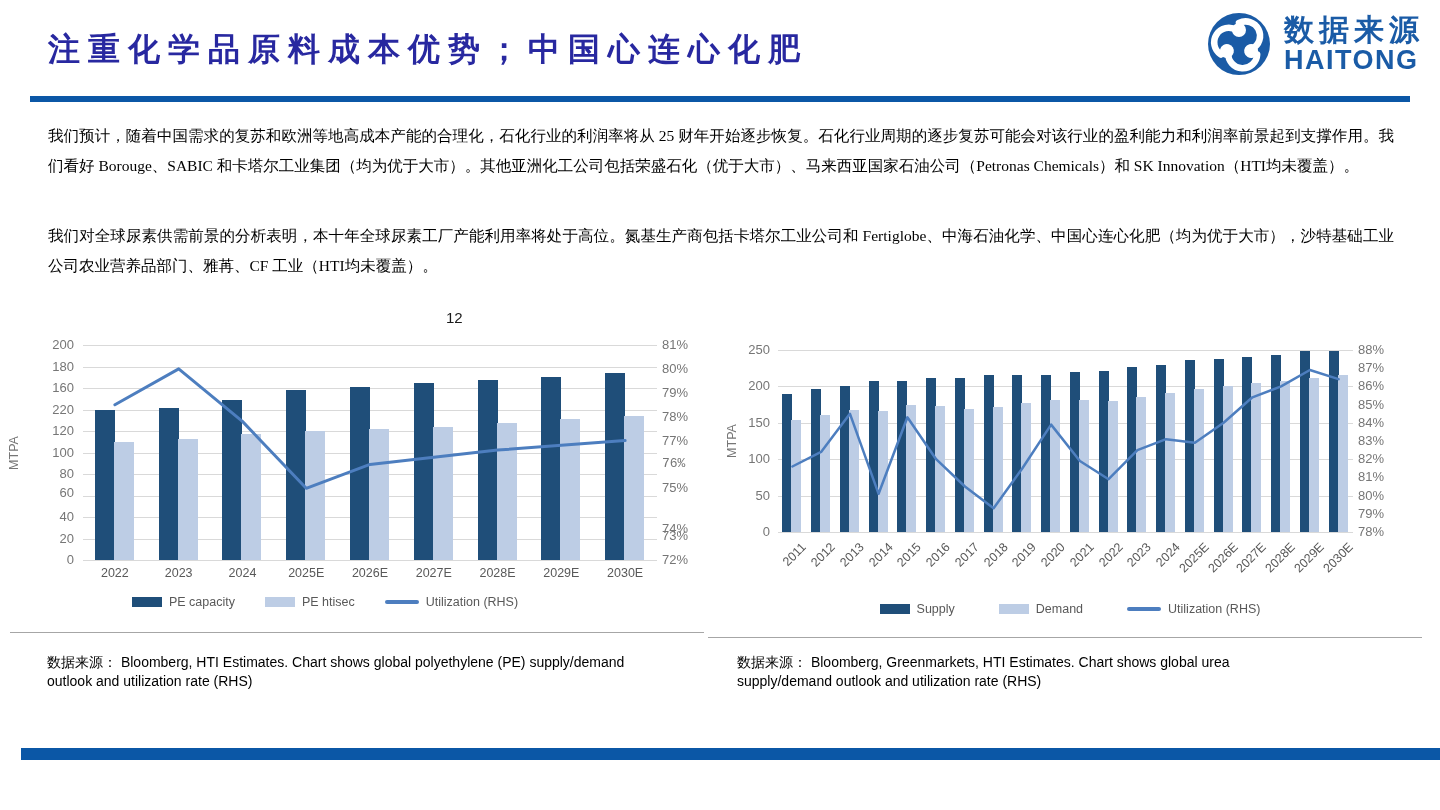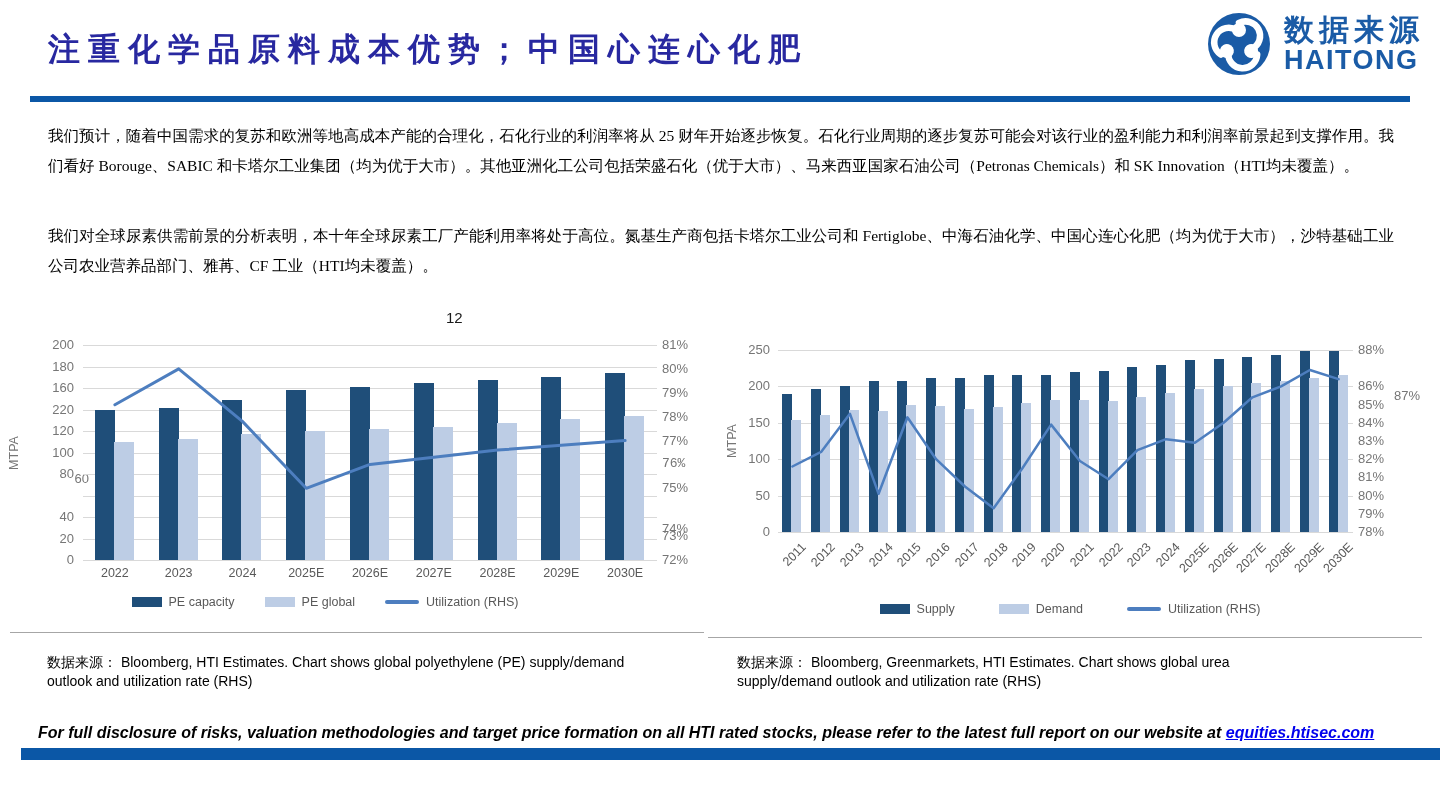--- a/index.html
+++ b/index.html
@@ -86,21 +86,21 @@
   <div class="clip-title">12</div>
 
   <div class="figure" id="fig0" style="left:0px;width:700px;">
       <div class="gridline" style="left: 83px; top: 248px; width: 574px;"></div>
       <div class="ytick" style="left: 0px; top: 240px; width: 74px;">0</div>
       <div class="gridline" style="left: 83px; top: 226.5px; width: 574px;"></div>
       <div class="ytick" style="left: 0px; top: 218.5px; width: 74px;">20</div>
       <div class="gridline" style="left: 83px; top: 205px; width: 574px;"></div>
       <div class="ytick" style="left: 0px; top: 197px; width: 74px;">40</div>
       <div class="gridline" style="left: 83px; top: 183.5px; width: 574px;"></div>
-      <div class="ytick" style="left: 0px; top: 159px; width: 74px; padding-left: 15px;">60</div>
+      <div class="ytick" style="left: 0px; top: 173px; width: 74px;">60</div>
       <div class="gridline" style="left: 83px; top: 162px; width: 574px;"></div>
       <div class="ytick" style="left: 0px; top: 154px; width: 74px;">80</div>
       <div class="gridline" style="left: 83px; top: 140.5px; width: 574px;"></div>
       <div class="ytick" style="left: 0px; top: 132.5px; width: 74px;">100</div>
       <div class="gridline" style="left: 83px; top: 119px; width: 574px;"></div>
       <div class="ytick" style="left: 0px; top: 111px; width: 74px;">120</div>
       <div class="gridline" style="left: 83px; top: 97.5px; width: 574px;"></div>
       <div class="ytick" style="left: 0px; top: 89.5px; width: 74px;">220</div>
       <div class="gridline" style="left: 83px; top: 76px; width: 574px;"></div>
       <div class="ytick" style="left: 0px; top: 68px; width: 74px;">160</div>
@@ -149,21 +149,21 @@
       <div class="xtick" style="left: 529.333px; top: 254px; width: 64px; text-align: center;">2029E</div>
       <div class="xtick" style="left: 593.111px; top: 254px; width: 64px; text-align: center;">2030E</div>
       <div class="axlab" style="left: 14px; top: 140.5px;">MTPA</div>
       <div class="legend" style="top: 283px; gap: 30px; margin-left: -25px;">
         <span class="legend-item">
           <span class="sw-bar" style="background: rgb(31, 78, 121);"></span>
           <span>PE capacity</span>
         </span>
         <span class="legend-item">
           <span class="sw-bar" style="background: rgb(189, 205, 229);"></span>
-          <span>PE global</span>
+          <span>PE htisec</span>
         </span>
         <span class="legend-item">
           <span class="sw-line" style="background: rgb(77, 126, 191);"></span>
           <span>Utilization (RHS)</span>
         </span>
       </div>
     </div>
   <div class="figure" id="fig1" style="left:700px;width:740px;">
       <div class="gridline" style="left: 78px; top: 220px; width: 575px;"></div>
       <div class="ytick" style="left: 0px; top: 212px; width: 70px;">0</div>
@@ -179,21 +179,21 @@
       <div class="ytick" style="left: 0px; top: 30px; width: 70px;">250</div>
       <div class="ytick right" style="left: 658px; top: 212px; width: 46px;">78%</div>
       <div class="ytick right" style="left: 658px; top: 193.8px; width: 46px;">79%</div>
       <div class="ytick right" style="left: 658px; top: 175.6px; width: 46px;">80%</div>
       <div class="ytick right" style="left: 658px; top: 157.4px; width: 46px;">81%</div>
       <div class="ytick right" style="left: 658px; top: 139.2px; width: 46px;">82%</div>
       <div class="ytick right" style="left: 658px; top: 121px; width: 46px;">83%</div>
       <div class="ytick right" style="left: 658px; top: 102.8px; width: 46px;">84%</div>
       <div class="ytick right" style="left: 658px; top: 84.6px; width: 46px;">85%</div>
       <div class="ytick right" style="left: 658px; top: 66.4px; width: 46px;">86%</div>
-      <div class="ytick right" style="left: 694px; top: 48.2px; width: 46px; margin-top: 28px;">87%</div>
+      <div class="ytick right" style="left: 658px; top: 48.2px; width: 46px;">87%</div>
       <div class="ytick right" style="left: 658px; top: 30px; width: 46px;">88%</div>
       <div class="bar" style="left: 82.375px; top: 81.68px; width: 10px; height: 138.32px; background: rgb(31, 78, 121);"></div>
       <div class="bar" style="left: 111.125px; top: 77.312px; width: 10px; height: 142.688px; background: rgb(31, 78, 121);"></div>
       <div class="bar" style="left: 139.875px; top: 74.4px; width: 10px; height: 145.6px; background: rgb(31, 78, 121);"></div>
       <div class="bar" style="left: 168.625px; top: 69.304px; width: 10px; height: 150.696px; background: rgb(31, 78, 121);"></div>
       <div class="bar" style="left: 197.375px; top: 69.304px; width: 10px; height: 150.696px; background: rgb(31, 78, 121);"></div>
       <div class="bar" style="left: 226.125px; top: 66.392px; width: 10px; height: 153.608px; background: rgb(31, 78, 121);"></div>
       <div class="bar" style="left: 254.875px; top: 66.392px; width: 10px; height: 153.608px; background: rgb(31, 78, 121);"></div>
       <div class="bar" style="left: 283.625px; top: 62.752px; width: 10px; height: 157.248px; background: rgb(31, 78, 121);"></div>
       <div class="bar" style="left: 312.375px; top: 62.752px; width: 10px; height: 157.248px; background: rgb(31, 78, 121);"></div>
@@ -273,18 +273,15 @@
 
   <div class="src src0">
     <span class="cn">数据来源：</span>
     <span>Bloomberg, HTI Estimates. Chart shows global polyethylene (PE) supply/demand outlook and utilization rate (RHS)</span>
   </div>
   <div class="src src1">
     <span class="cn">数据来源：</span>
     <span>Bloomberg, Greenmarkets, HTI Estimates. Chart shows global urea supply/demand outlook and utilization rate (RHS)</span>
   </div>
 
-  <div class="footer-note">
-    <span>For full disclosure of risks, valuation methodologies and target price formation on all HTI rated stocks, please refer to the latest full report on our website at </span><a href="#">equities.htisec.com</a>
-  </div>
   <div class="footer-bar"></div>
 
 </div>
 
 </body></html>

